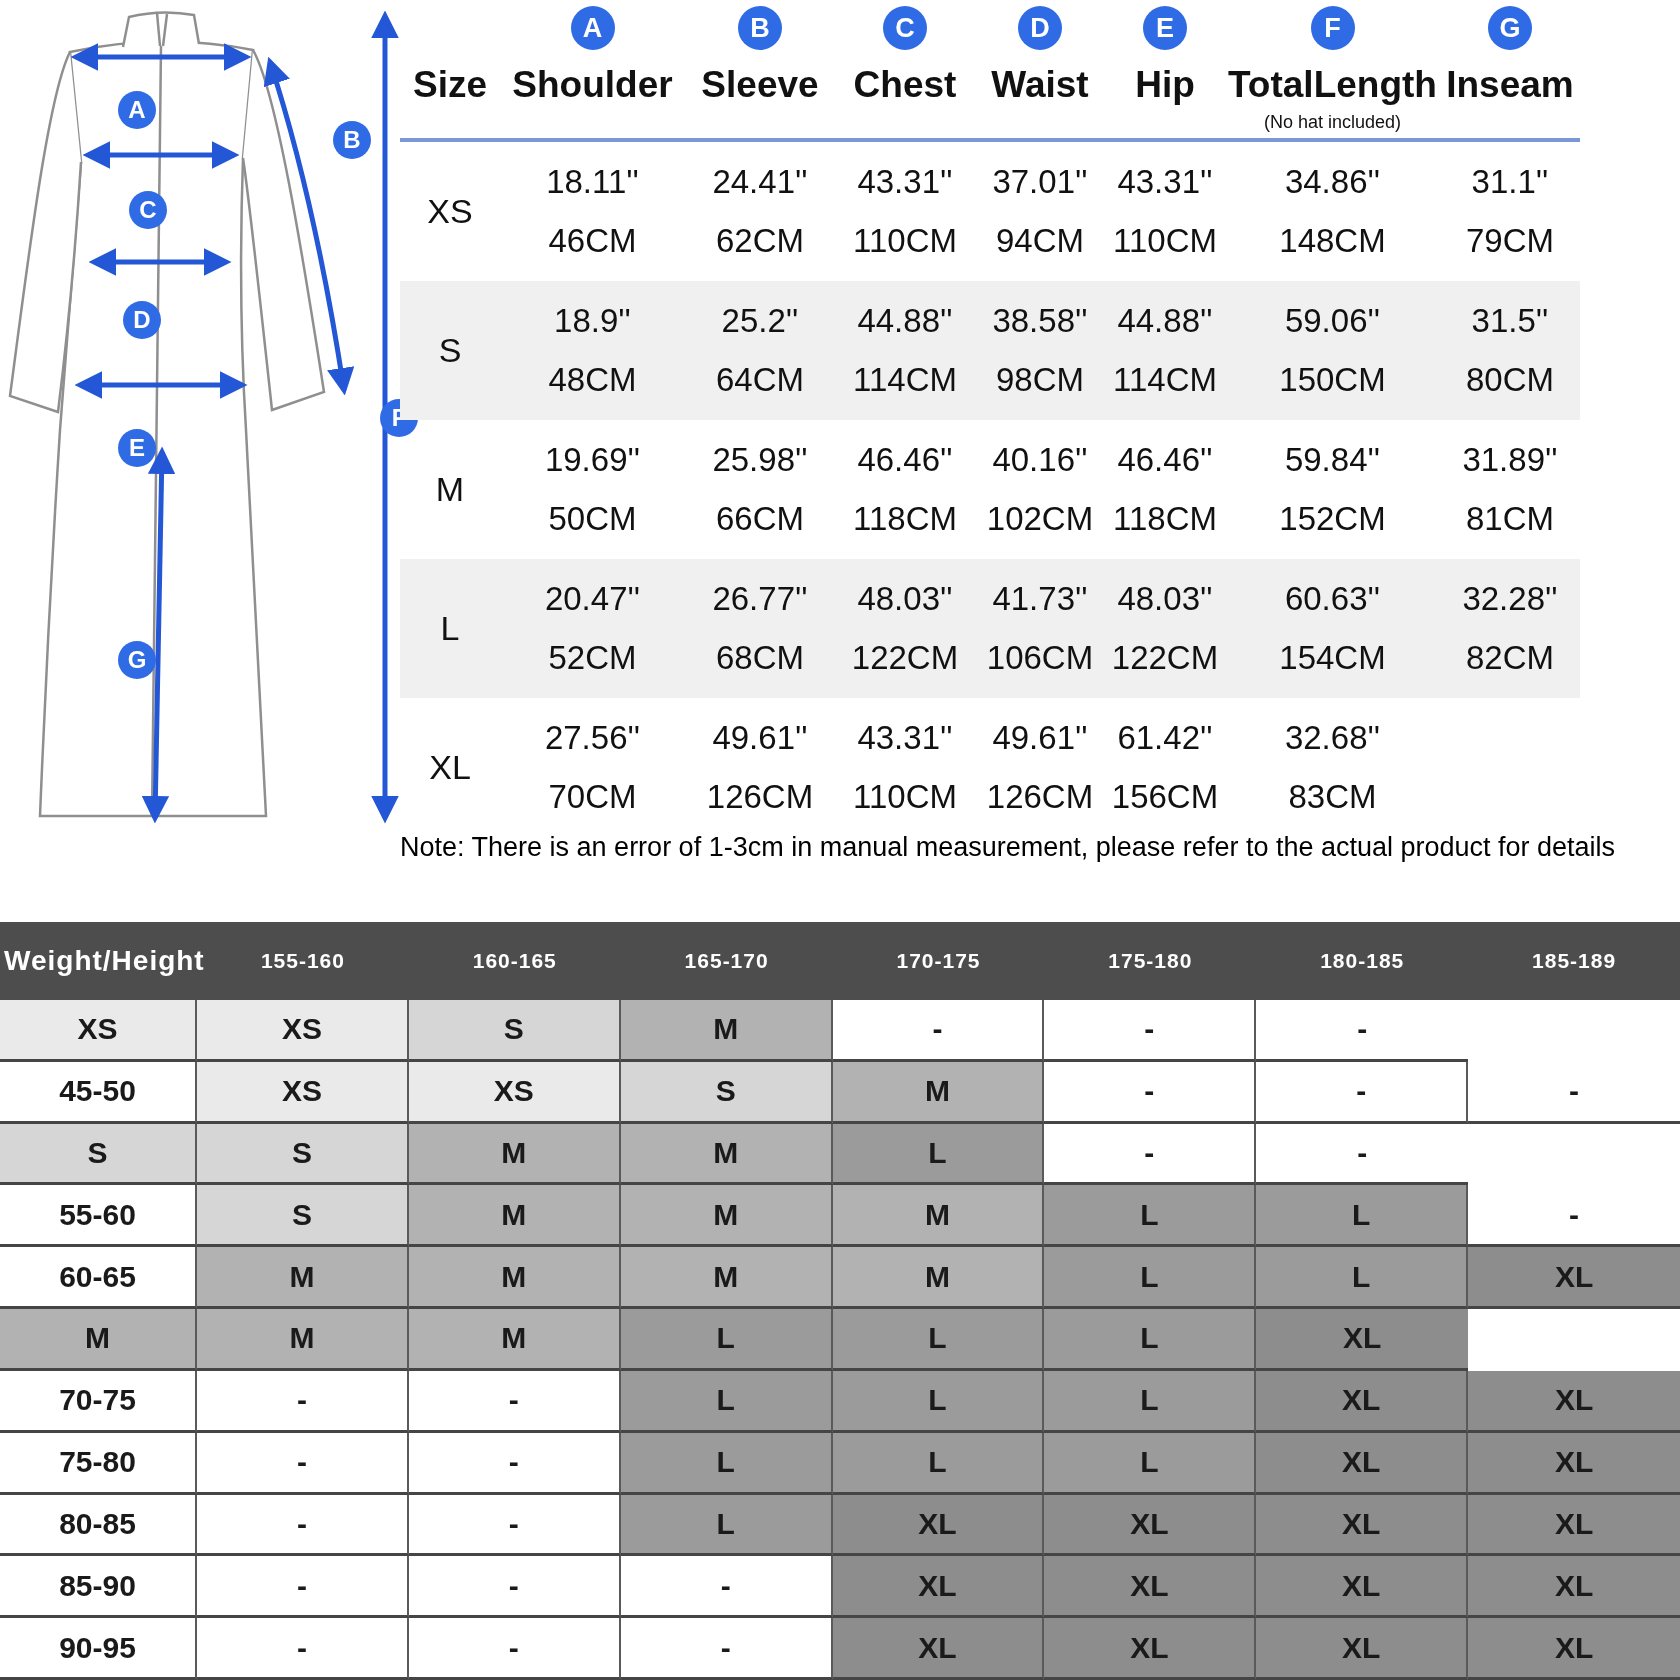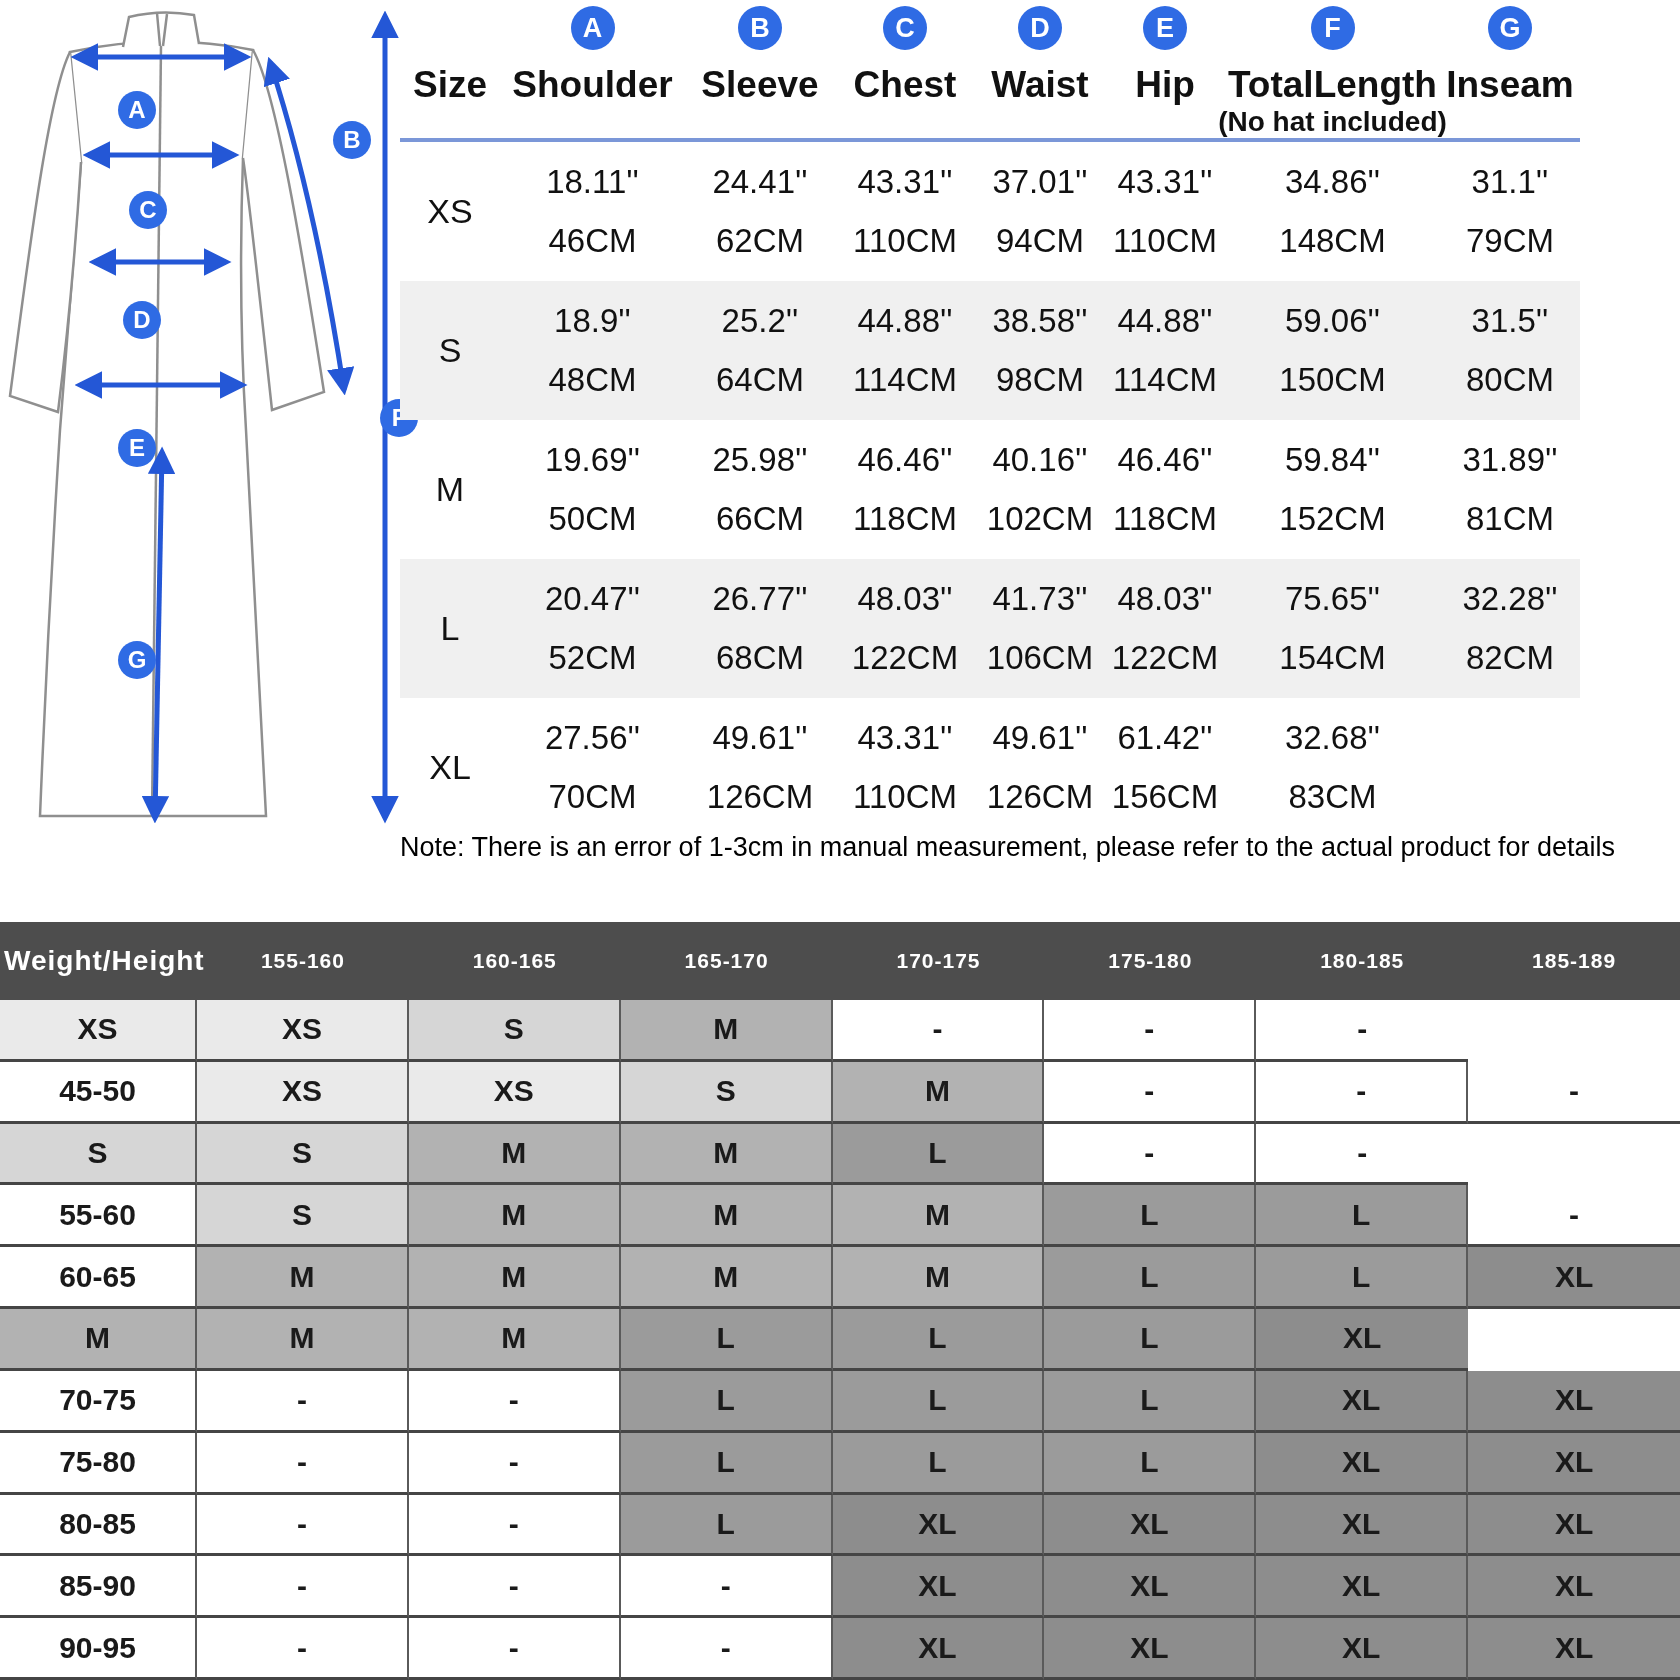--- a/index.html
+++ b/index.html
@@ -14,21 +14,21 @@
   .size-table{position:absolute;left:400px;top:0;width:1180px;}
   .sc-grid{display:grid;grid-template-columns:100px 185px 150px 140px 130px 120px 215px 140px;}
   .sc-header{border-bottom:4px solid #7b97d8;padding-top:6px;}
   .sc-col{display:flex;flex-direction:column;align-items:center;}
   .circ-row{height:58px;display:flex;align-items:flex-start;justify-content:center;}
   .circ{width:44px;height:44px;border-radius:50%;background:#2f6be4;color:#fff;
         font-weight:700;font-size:27px;line-height:44px;text-align:center;display:inline-block;}
   .label-row{height:42px;display:flex;align-items:flex-end;justify-content:center;
              font-size:37px;font-weight:700;white-space:nowrap;}
   .sub-row{height:32px;display:flex;align-items:center;justify-content:center;
-           font-size:28px;font-weight:700;white-space:nowrap;}
+           font-size:18px;font-weight:400;white-space:nowrap;}
   .sc-row{height:139px;}
   .sc-row.striped{background:#f0f0f0;}
   .size-label{display:flex;align-items:center;justify-content:center;font-size:34px;}
   .size-cell{display:flex;flex-direction:column;justify-content:space-around;
              align-items:center;padding:10px 0;}
   .inch,.cm{font-size:33px;white-space:nowrap;}
   .sc-note{position:absolute;left:400px;top:832px;width:1180px;text-align:center;
            font-size:27px;font-weight:500;color:#000;white-space:nowrap;}
 
   
@@ -274,21 +274,21 @@
           </div>
           <div class="size-cell">
             <div class="inch">41.73''</div>
             <div class="cm">106CM</div>
           </div>
           <div class="size-cell">
             <div class="inch">48.03''</div>
             <div class="cm">122CM</div>
           </div>
           <div class="size-cell">
-            <div class="inch">75.65''</div>
+            <div class="inch">60.63''</div>
             <div class="cm">154CM</div>
           </div>
           <div class="size-cell">
             <div class="inch">32.28''</div>
             <div class="cm">82CM</div>
           </div>
         </div>
         <div class="sc-grid sc-row">
           <div class="size-label">XL</div>
           <div class="size-cell">

